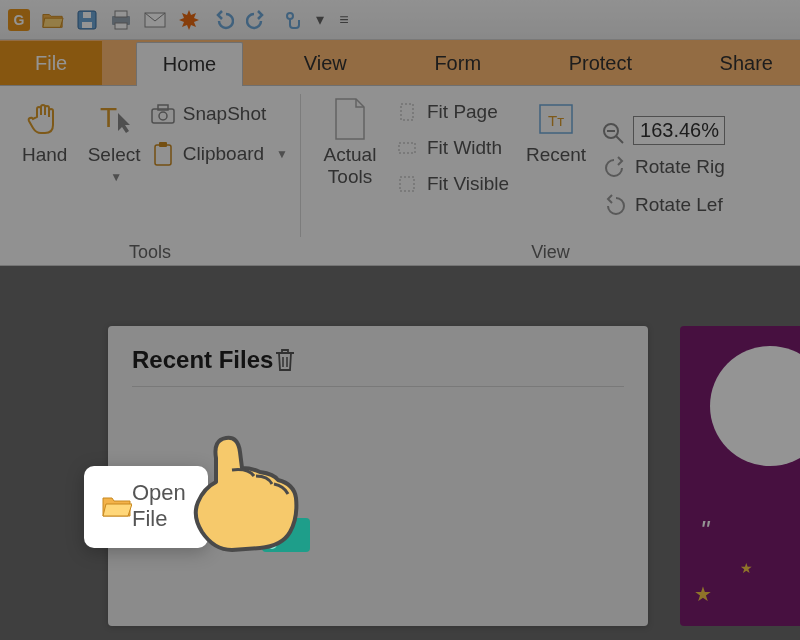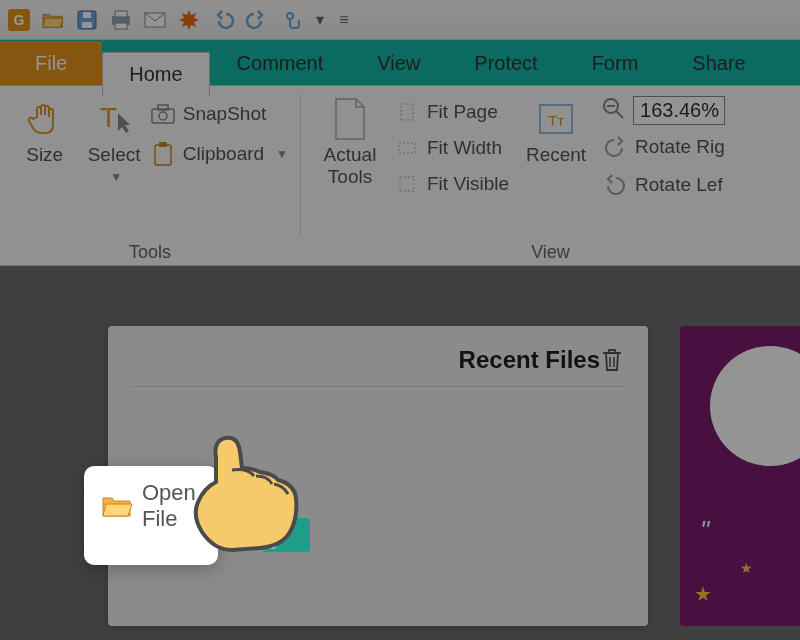--- a/index.html
+++ b/index.html
@@ -4,43 +4,43 @@
 <style>
   * { box-sizing: border-box; margin: 0; padding: 0; font-family: "Segoe UI", Arial, sans-serif; }
   html, body { width: 800px; height: 640px; overflow: hidden; background: #f5f5f5; }
   .app { width: 800px; height: 640px; position: relative; background: #e8e8e8; }
 
   
   .qat { height: 40px; display: flex; align-items: center; padding: 4px 8px; gap: 12px; background: linear-gradient(#fafafa,#ececec); border-bottom: 1px solid #d0d0d0; }
   .qat .icon { width: 22px; height: 22px; display: inline-flex; align-items: center; justify-content: center; }
 
   
-  .tabs { height: 46px; display: flex; align-items: flex-end; background: #14b8a6; border-bottom: 1px solid #bfbfbf; }
+  .tabs { height: 46px; display: flex; align-items: flex-end; background: #fdba74; border-bottom: 1px solid #bfbfbf; justify-content: space-between; }
   .tab { padding: 10px 26px 10px 26px; font-size: 20px; color: #333; cursor: pointer; border: 1px solid transparent; border-bottom: none; }
   .tab.file { background: #e7951c; color: #fff; font-weight: 400; padding: 10px 34px; }
-  .tab.active { background: #fafafa; border-color: #bfbfbf; border-top-left-radius: 2px; border-top-right-radius: 2px; position: relative; top: 11px; }
+  .tab.active { background: #fafafa; border-color: #bfbfbf; border-top-left-radius: 2px; border-top-right-radius: 2px; position: relative; top: 1px; }
 
   
   .ribbon { height: 180px; background: #fafafa; display: flex; border-bottom: 1px solid #c9c9c9; }
   .group { display: flex; flex-direction: column; padding: 6px 10px 2px 10px; }
   .group-label { text-align: center; font-size: 18px; color: #666; padding-top: 4px; }
   .sep { width: 1px; background: #d6d6d6; margin: 8px 0 28px 0; }
   .big-btn { display: flex; flex-direction: column; align-items: center; justify-content: flex-start; width: 76px; padding-top: 6px; color: #555; font-size: 19px; gap: 4px; }
   .big-btn .ico { width: 42px; height: 42px; display:flex; align-items:center; justify-content:center; }
   .row-btn { display: flex; align-items: center; gap: 8px; font-size: 19px; color: #555; padding: 4px 2px; white-space: nowrap; }
   .row-btn .ico { width: 24px; height: 24px; display:inline-flex; align-items:center; justify-content:center; }
   .zoom-box { border: 1px solid #888; background: #fff; padding: 2px 6px; font-size: 20px; color: #333; width: 92px; text-align: right; }
   .chev { font-size: 12px; color: #888; margin-left: 4px; }
 
   
   .content { position: absolute; left: 0; right: 0; top: 266px; bottom: 0; background: #6d6d6d; }
   .panel { position: absolute; left: 108px; top: 60px; width: 540px; height: 300px; background: #f0f0f0; border-radius: 4px; box-shadow: 0 1px 6px rgba(0,0,0,.2); padding: 20px 24px; }
-  .panel-header { display: flex; justify-content: flex-end; align-items: center; border-bottom: 1px solid #d0d0d0; padding-bottom: 12px; }
+  .panel-header { display: flex; justify-content: flex-start; align-items: center; border-bottom: 1px solid #d0d0d0; padding-bottom: 12px; }
   .panel-title { font-size: 24px; font-weight: 700; color: #222; }
-  .open-card { position: absolute; top: 70px; left: -12px; background: #fff; border-radius: 10px; padding: 14px 22px 33px 18px; display: flex; align-items: center; gap: 10px; box-shadow: 0 4px 18px rgba(0,0,0,.25); }
+  .open-card { position: absolute; top: 70px; left: -12px; background: #fff; border-radius: 10px; padding: 14px 22px 16px 18px; display: flex; align-items: center; box-shadow: 0 4px 18px rgba(0,0,0,.25); }
   .open-card span.label { font-size: 22px; color: #555; }
   .sidecard { position: absolute; right: 0; top: 60px; width: 120px; height: 300px; background: #7b1d6f; border-top-left-radius: 4px; border-bottom-left-radius: 4px; overflow: hidden; }
   .sidecard .circle { position:absolute; top: 20px; right: -30px; width: 120px; height: 120px; border-radius: 60px; background: #fff; }
   .sidecard .quote { position:absolute; bottom: 80px; left: 20px; color:#fff; font-size: 26px; font-style: italic; }
   .star { position: absolute; color: #f7c948; font-size: 20px; }
 
   
   .hand-cursor { position: absolute; left: 176px; top: 158px; width: 150px; height: 150px; pointer-events: none; }
 
   
@@ -110,38 +110,37 @@
           <path d="M10 11v6q0 3 3 3h3q3 0 3-3v-5" fill="none" stroke="#6fa8d8" stroke-width="2"></path>
         </svg>
     </span>
     <span class="icon" style="width:12px;color:#666;">▾</span>
     <span class="icon" style="width:12px;color:#666;">≡</span>
   </div>
 
   <div class="tabs">
     <div class="tab file">File</div>
     <div class="tab active">Home</div>
-    <div class="tab">Comment</div>
     <div class="tab">View</div>
+    <div class="tab">Form</div>
     <div class="tab">Protect</div>
-    <div class="tab">Form</div>
     <div class="tab">Share</div>
   </div>
 
   <div class="ribbon">
 
     <div class="group" style="width:300px">
       <div style="display:flex; flex:1;">
         <div class="big-btn">
           <span class="ico">
             <svg width="40" height="40" viewBox="0 0 40 40">
                 <path d="M12 18V10q0-2 2-2t2 2v6V8q0-2 2-2t2 2v8V9q0-2 2-2t2 2v9V12q0-2 2-2t2 2v14q0 8-8 8h-4q-5 0-8-5l-4-7q-1-2 1-3t3 1z" fill="none" stroke="#d99a2b" stroke-width="2"></path>
               </svg>
           </span>
-          <span>Size</span>
+          <span>Hand</span>
         </div>
         <div class="big-btn">
           <span class="ico">
             <svg width="40" height="40">
                 <text x="6" y="28" font-size="28" fill="#d99a2b" font-family="serif">T</text>
                 <path d="M24 14l0 18 4-4 4 6 3-2-4-6 5 0z" fill="#888"></path>
               </svg>
           </span>
           <span>Select</span>
           <span class="chev">▼</span>
@@ -215,21 +214,21 @@
         <div class="big-btn" style="width:82px">
           <span class="ico">
             <svg width="40" height="40">
                 <rect x="4" y="6" width="32" height="28" fill="none" stroke="#6fa8d8" stroke-width="1.5"></rect>
                 <text x="20" y="27" text-anchor="middle" font-size="15" fill="#d99a2b">Tᴛ</text>
               </svg>
           </span>
           <span>Recent</span>
         </div>
         <div style="display:flex; flex-direction:column; gap:6px; padding-top:4px;">
-          <div style="display:flex; align-items:flex-start; gap:8px;">
+          <div style="display:flex; align-items:flex-end; gap:8px;margin-top:20px;">
             <span class="ico">
               <svg width="24" height="24">
                   <circle cx="10" cy="10" r="7" fill="none" stroke="#888" stroke-width="2"></circle>
                   <line x1="15" y1="15" x2="22" y2="22" stroke="#888" stroke-width="2"></line>
                   <line x1="6" y1="10" x2="14" y2="10" stroke="#888" stroke-width="2"></line>
                 </svg>
             </span>
             <div class="zoom-box">163.46%</div>
           </div>
           <div class="row-btn">

